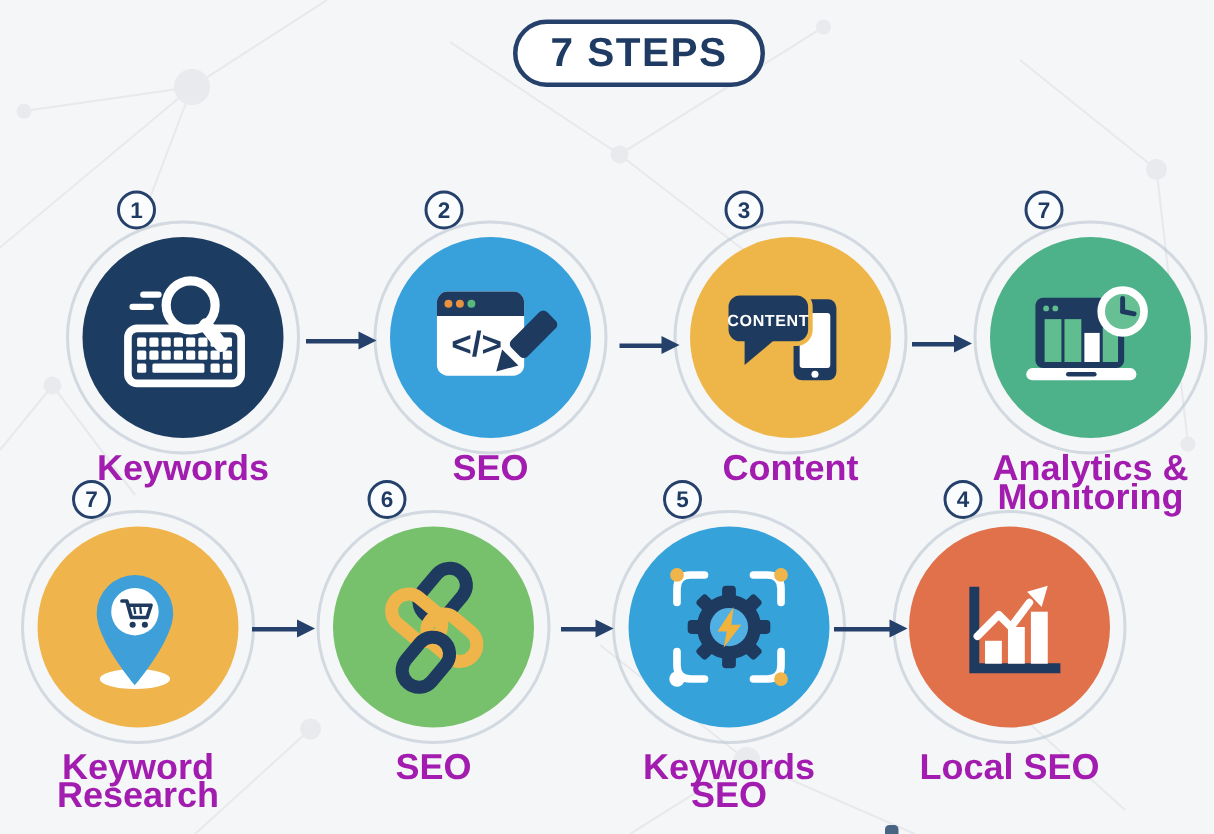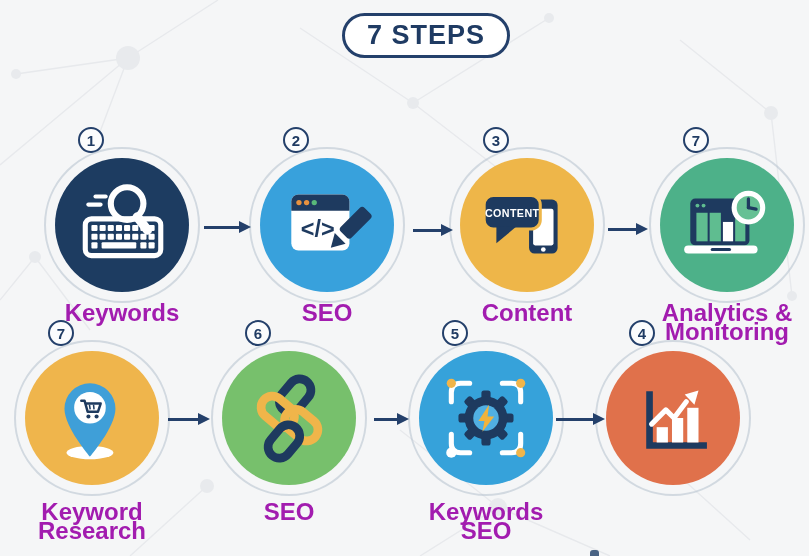--- a/index.html
+++ b/index.html
@@ -328,20 +328,24 @@
     <div class="circle" style="background: rgb(224, 113, 75);">
       <svg viewBox="0 0 100 100">
         <path d="M27 27 V77 H80" fill="none" stroke="#1e3a5f" stroke-width="6.5" stroke-linecap="square"></path>
         <rect x="34" y="59" width="11" height="15" fill="#fff"></rect>
         <rect x="49" y="50" width="11" height="24" fill="#fff"></rect>
         <rect x="64" y="40" width="11" height="34" fill="#fff"></rect>
         <path d="M29 56 L43 42 L51 50 L63 34" fill="none" stroke="#fff" stroke-width="5" stroke-linecap="round" stroke-linejoin="round"></path>
         <polygon points="75,23 61.5,27 71,37" fill="#fff"></polygon>
       </svg>
     </div>
+    <div class="label">
+      <div>Local SEO</div>
+      <div></div>
+    </div>
   </div>
 
   <div class="arrow" style="left:204px;top:226px;width:36px;"></div>
   <div class="arrow" style="left:413px;top:229px;width:29px;"></div>
   <div class="arrow" style="left:608px;top:228px;width:29px;"></div>
   <div class="arrow" style="left:168px;top:418px;width:31px;"></div>
   <div class="arrow" style="left:374px;top:418px;width:24px;"></div>
   <div class="arrow" style="left:556px;top:418px;width:38px;"></div>
 
   <div class="stray-mark"></div>

